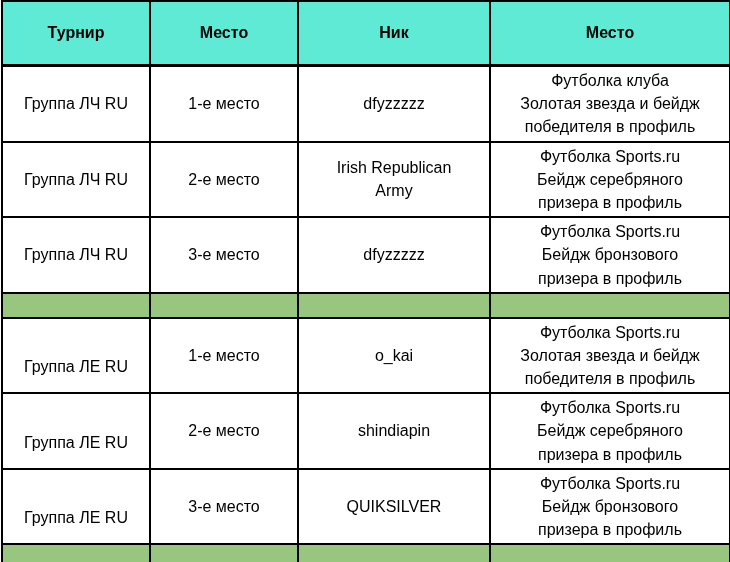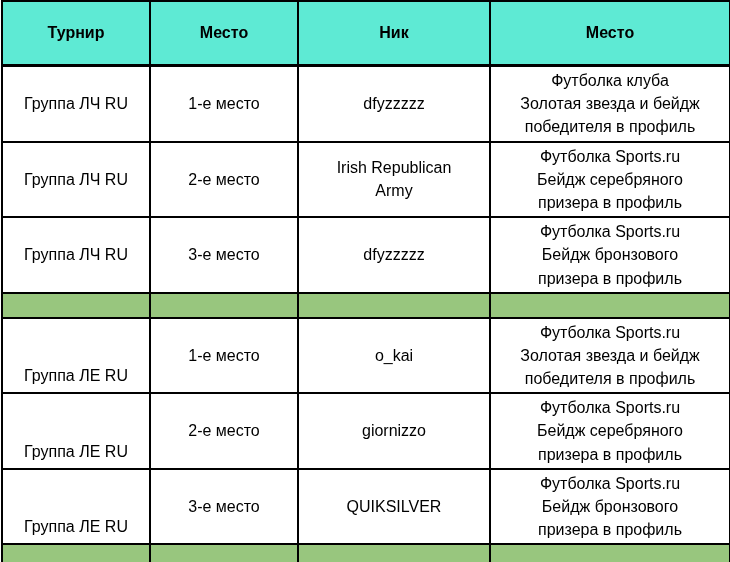--- a/index.html
+++ b/index.html
@@ -37,21 +37,21 @@
   }
   tbody td {
     font-size: 16px;
     line-height: 1.45;
     white-space: pre-line;
     background: #ffffff;
   }
   tr.data-row { height: 73px; }
   td.valign-bottom {
     vertical-align: bottom;
-    padding-bottom: 5px;
+    padding-bottom: 14px;
   }
   tr.separator-row td {
     background: #98c67e;
     height: 23px;
     padding: 0;
   }
 </style>
 </head>
 <body>
 
@@ -106,21 +106,21 @@
       <td class="valign-bottom">Группа ЛЕ RU</td>
       <td>1-е место</td>
       <td>o_kai</td>
       <td>Футболка Sports.ru
 Золотая звезда и бейдж
 победителя в профиль</td>
     </tr>
     <tr class="data-row">
       <td class="valign-bottom">Группа ЛЕ RU</td>
       <td>2-е место</td>
-      <td>giornizzo</td>
+      <td>shindiapin</td>
       <td>Футболка Sports.ru
 Бейдж серебряного
 призера в профиль</td>
     </tr>
     <tr class="data-row">
       <td class="valign-bottom">Группа ЛЕ RU</td>
       <td>3-е место</td>
       <td>QUIKSILVER</td>
       <td>Футболка Sports.ru
 Бейдж бронзового

